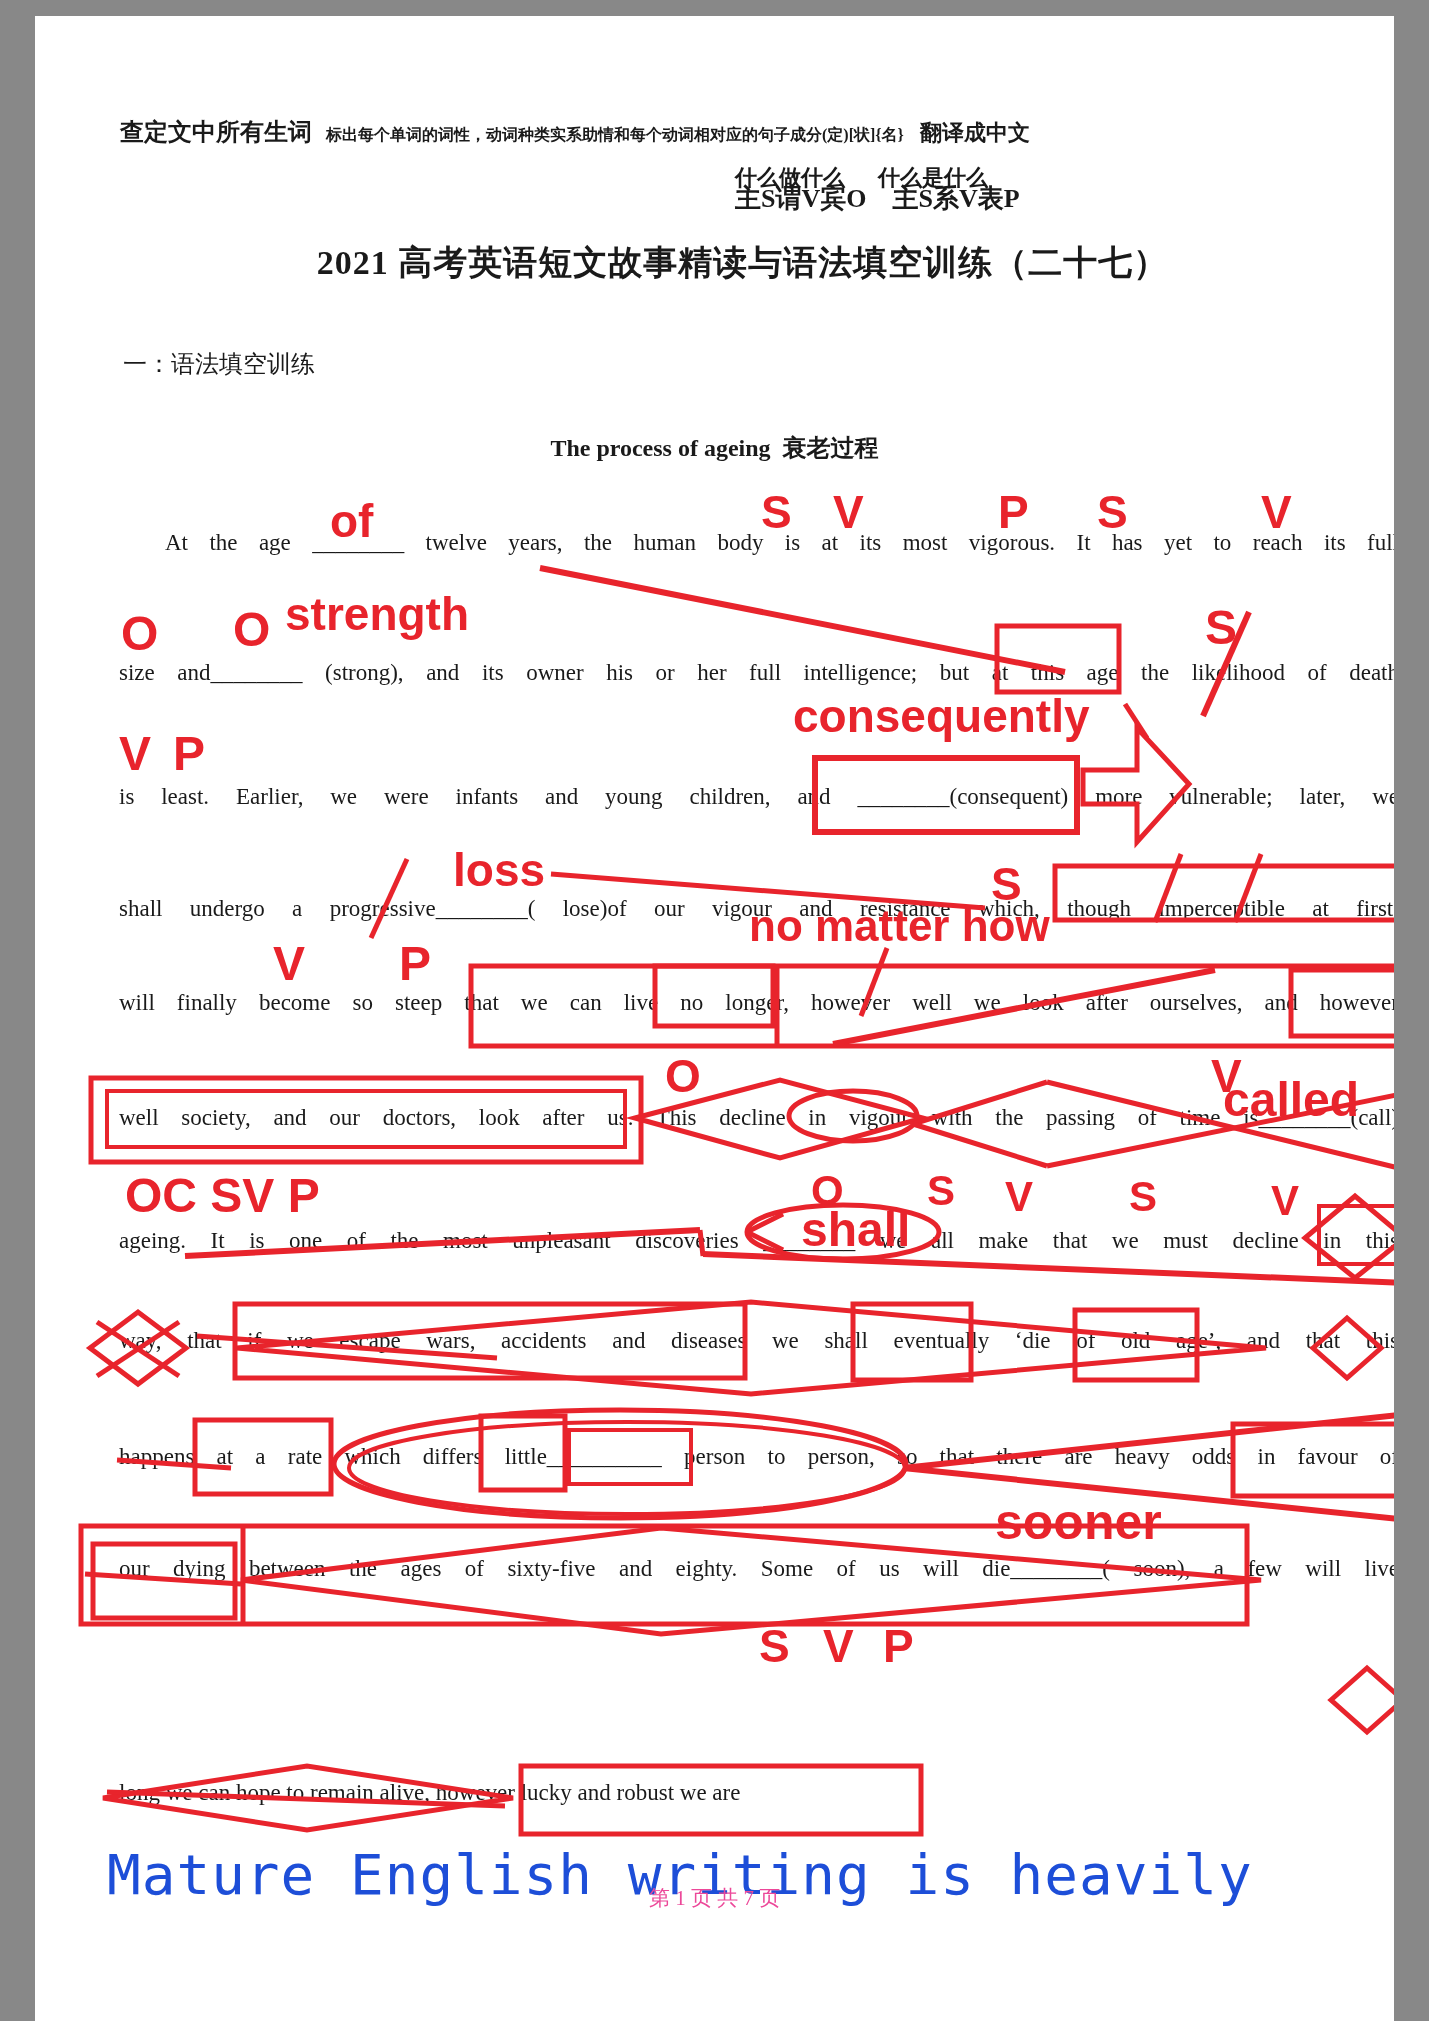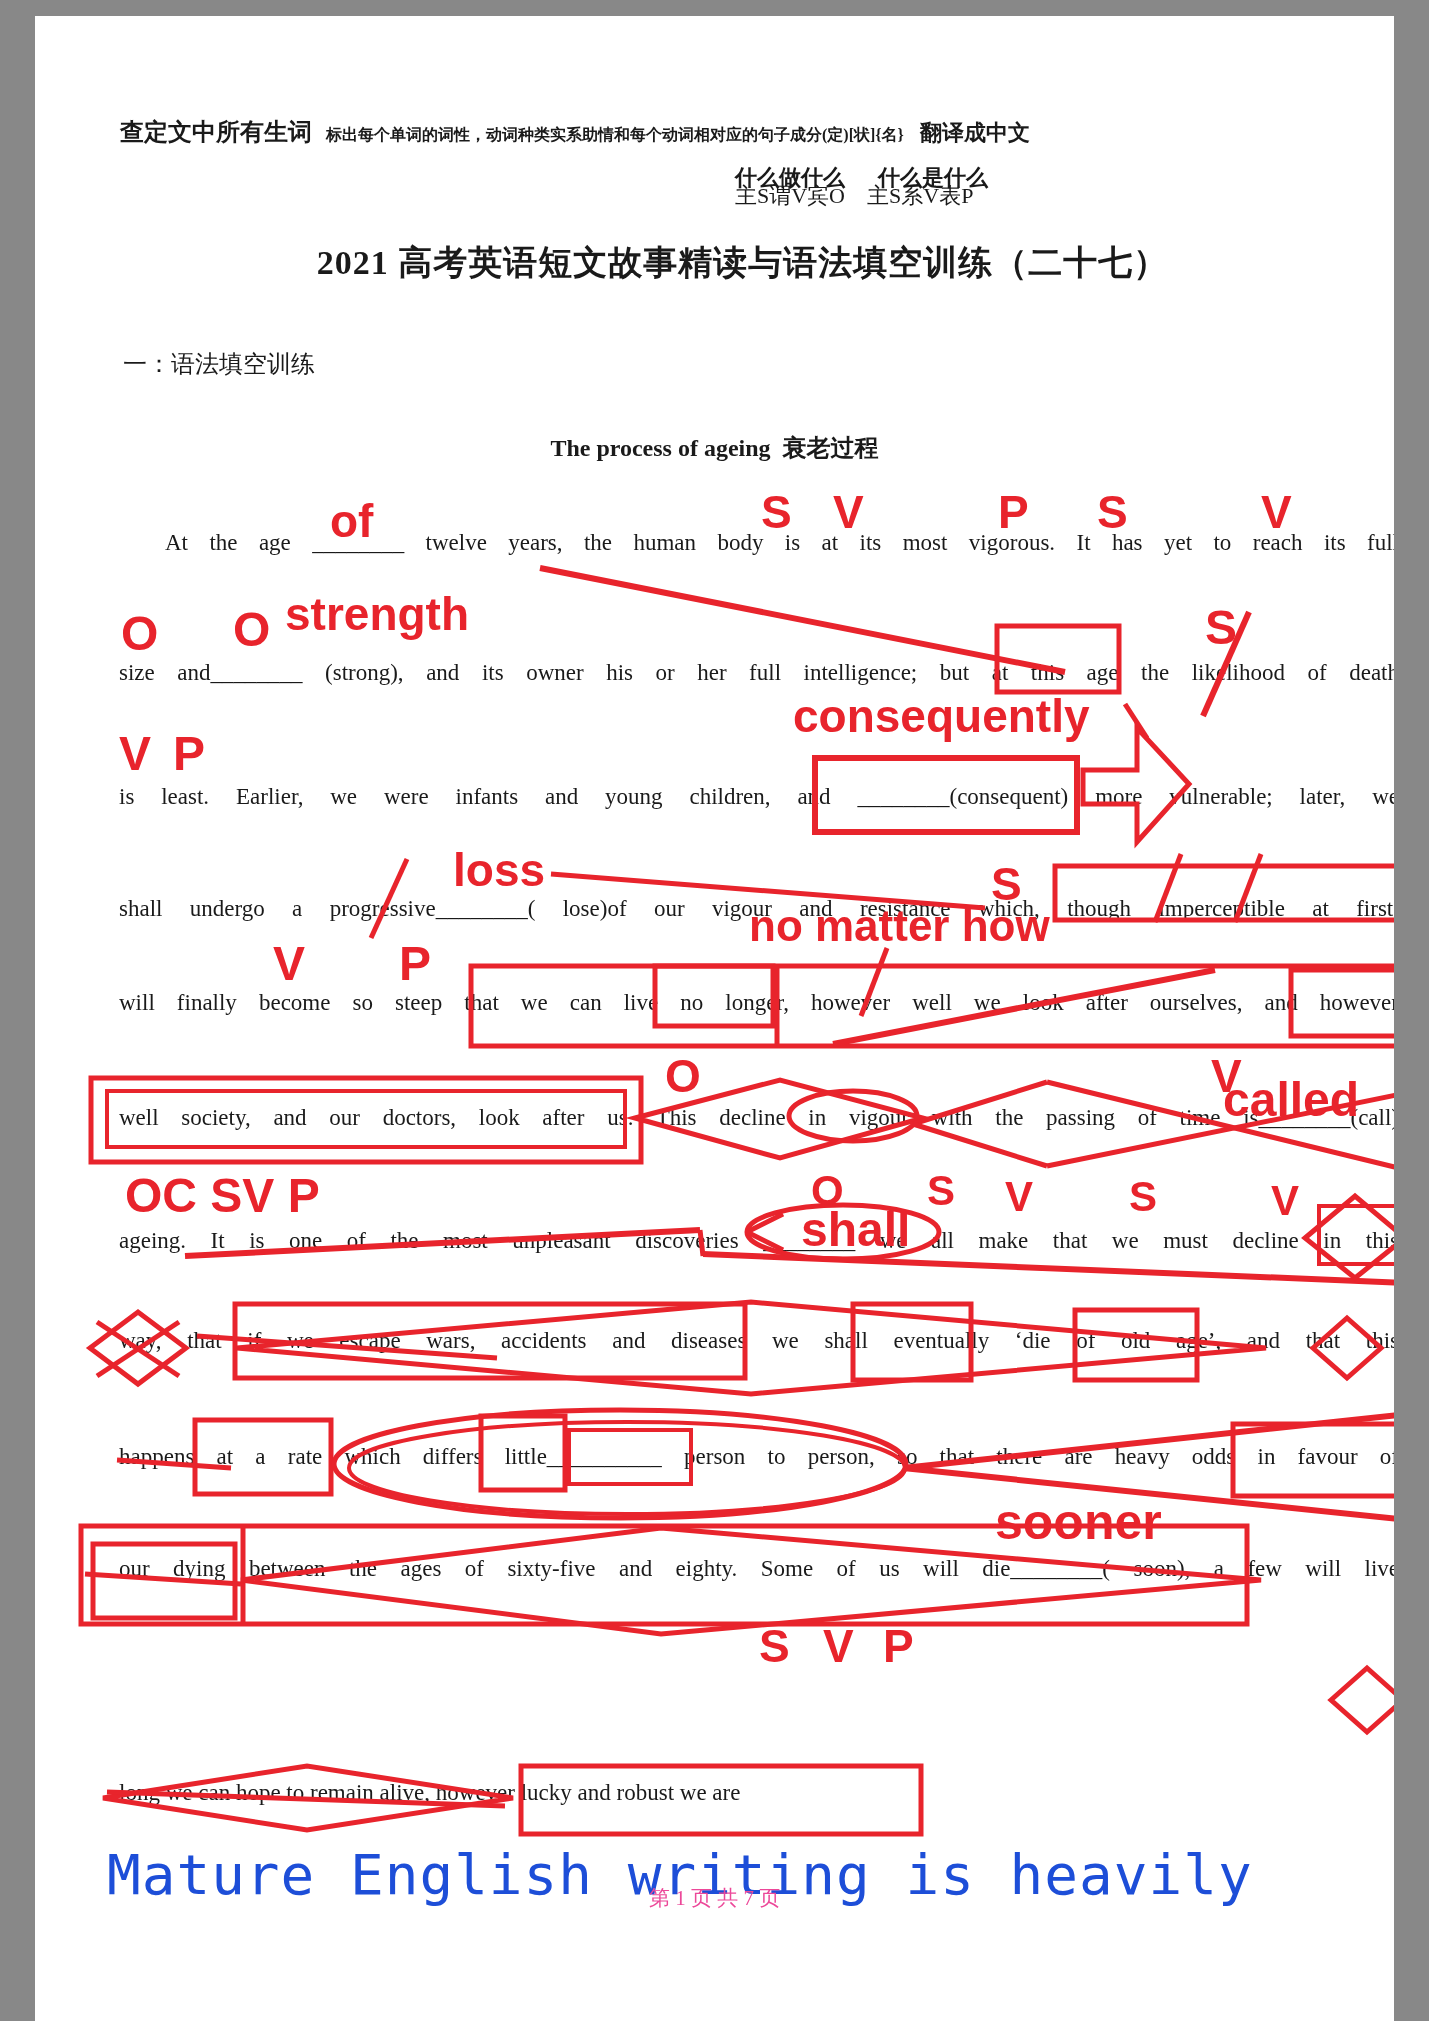--- a/index.html
+++ b/index.html
@@ -8,21 +8,21 @@
     font-family:"Liberation Serif",serif;color:#1a1a1a;overflow:hidden;
     margin:16px auto;
   }
   .abs{position:absolute;}
   
   .hdr1{top:100px;left:85px;white-space:nowrap;font-weight:bold;}
   .hdr1 .lead{font-size:24px;}
   .hdr1 .mid{font-size:16px;margin-left:14px;}
   .hdr1 .tail{font-size:22px;margin-left:16px;}
   .hdr2{top:147px;left:700px;font-size:22px;font-weight:bold;white-space:pre;}
-  .hdr3{top:165px;left:700px;font-size:22px;font-weight:normal;white-space:pre;}
+  .hdr3{top:165px;left:700px;font-size:26px;font-weight:bold;white-space:pre;}
   
   .title{top:224px;left:0;width:100%;text-align:center;font-size:34px;font-weight:bold;letter-spacing:1px;padding-left:28px;}
   .section{top:332px;left:88px;font-size:24px;}
   .ptitle{top:416px;left:0;width:100%;text-align:center;font-size:24px;font-weight:bold;}
   
   .pline{
     left:84px;width:1280px;font-size:23px;line-height:30px;
     text-align:justify;text-align-last:justify;white-space:normal;
   }
   .pline.lastleft{text-align-last:left;}

